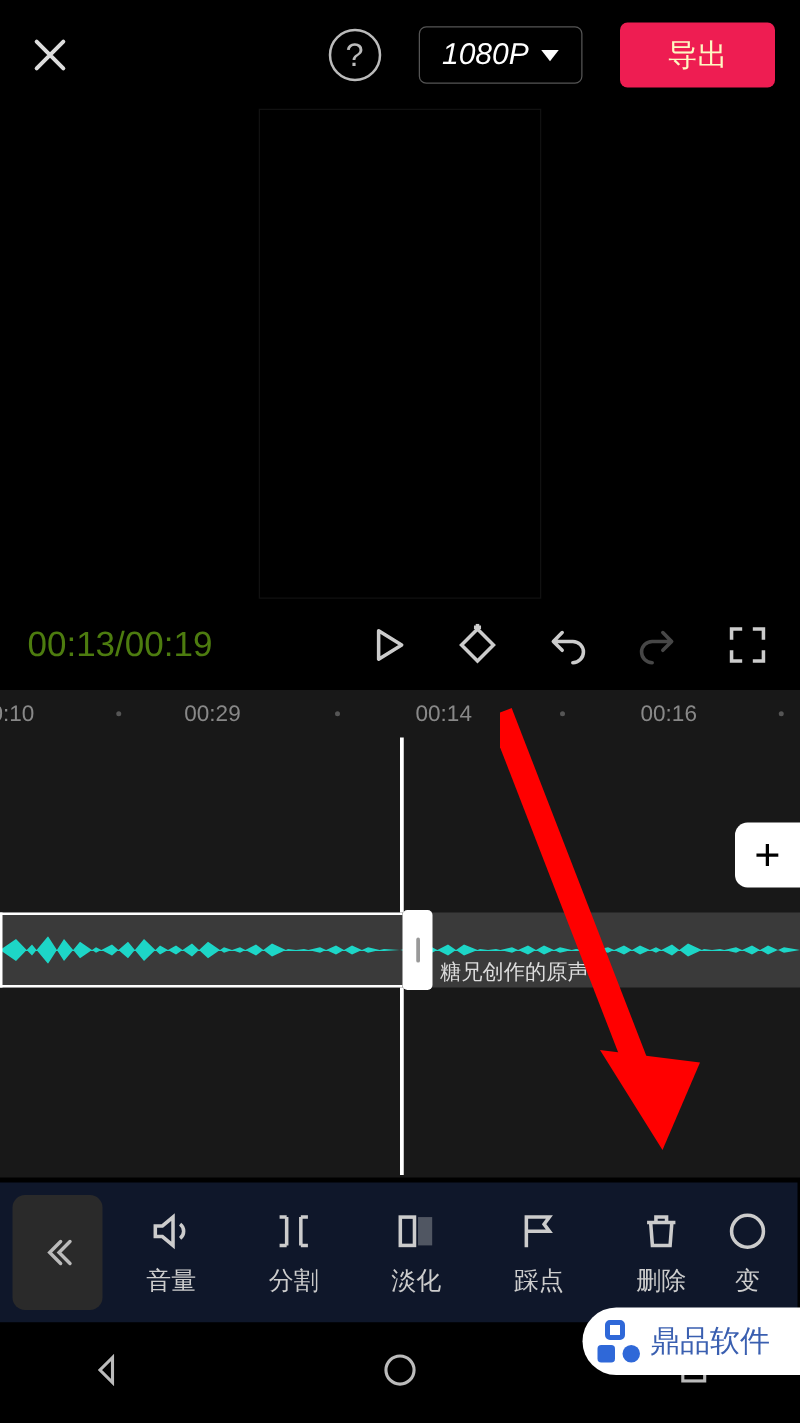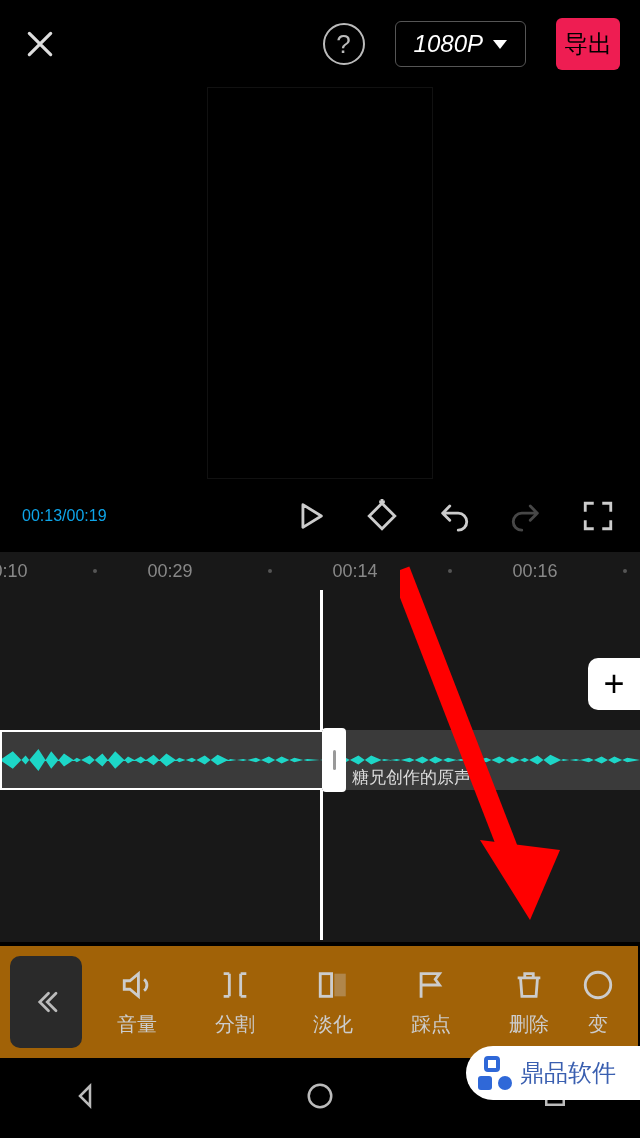--- a/index.html
+++ b/index.html
@@ -46,39 +46,39 @@
   font-style: italic;
 }
 .res-pill .tri {
   width: 0; height: 0;
   border-left: 7px solid transparent;
   border-right: 7px solid transparent;
   border-top: 9px solid #fff;
 }
 .export-btn {
   background: #ee1d52;
-  color: #000000;
+  color: #fef9c3;
   font-size: 24px;
-  padding: 10px 8px;
+  padding: 10px 38px;
   border-radius: 6px;
 }
 .preview {
   width: 224px;
   height: 390px;
   background: #000;
   margin: 0 auto;
   outline: 1px solid #111;
 }
 .player-row {
   display: flex;
   align-items: center;
   padding: 18px 22px 6px;
   gap: 32px;
 }
-.timecode { font-size: 16px; color: #0ea5e9; }
+.timecode { font-size: 28px; color: #4d7c0f; }
 .player-row .spacer2 { flex: 1; }
 .pbtn { width: 40px; height: 40px; display:flex; align-items:center; justify-content:center; }
 .pbtn svg { width: 34px; height: 34px; }
 .timeline-area {
   position: relative;
   background: #181818;
   height: 390px;
   margin-top: 10px;
 }
 .ruler {
@@ -168,21 +168,21 @@
     linear-gradient(to right,
       #1dd6c7 0%, #1dd6c7 100%);
   clip-path: polygon(0 50%, 2% 30%, 4% 60%, 6% 25%, 8% 70%, 10% 35%, 12% 55%, 14% 40%, 16% 65%, 18% 30%, 20% 58%, 22% 42%, 24% 62%, 26% 35%, 28% 55%, 30% 45%, 32% 60%, 34% 38%, 36% 52%, 38% 48%, 40% 55%, 42% 42%, 44% 58%, 46% 45%, 48% 52%, 50% 50%, 52% 55%, 54% 45%, 56% 60%, 58% 40%, 60% 52%, 62% 48%, 64% 55%, 66% 42%, 68% 58%, 70% 45%, 72% 52%, 74% 48%, 76% 55%, 78% 42%, 80% 58%, 82% 45%, 84% 60%, 86% 38%, 88% 52%, 90% 48%, 92% 55%, 94% 42%, 96% 58%, 98% 45%, 100% 50%,
       100% 50%, 98% 55%, 96% 42%, 94% 58%, 92% 45%, 90% 52%, 88% 48%, 86% 62%, 84% 40%, 82% 55%, 80% 42%, 78% 58%, 76% 45%, 74% 52%, 72% 48%, 70% 55%, 68% 42%, 66% 58%, 64% 45%, 62% 52%, 60% 48%, 58% 60%, 56% 40%, 54% 55%, 52% 45%, 50% 50%, 48% 48%, 46% 55%, 44% 42%, 42% 58%, 40% 45%, 38% 52%, 36% 48%, 34% 62%, 32% 40%, 30% 55%, 28% 45%, 26% 65%, 24% 38%, 22% 58%, 20% 42%, 18% 70%, 16% 35%, 14% 60%, 12% 45%, 10% 65%, 8% 30%, 6% 75%, 4% 40%, 2% 70%, 0 50%);
 }
 .toolbar {
   position: absolute;
   left: 0; right: 2px;
   bottom: 80px;
   height: 112px;
-  background: #a16207;
+  background: #0f172a;
   display: flex;
   align-items: center;
   justify-content: flex-end;
 }
 .back-chip {
   width: 72px;
   height: 92px;
   margin-left: 10px;
   background: #2a2a2a;
   border-radius: 10px;

